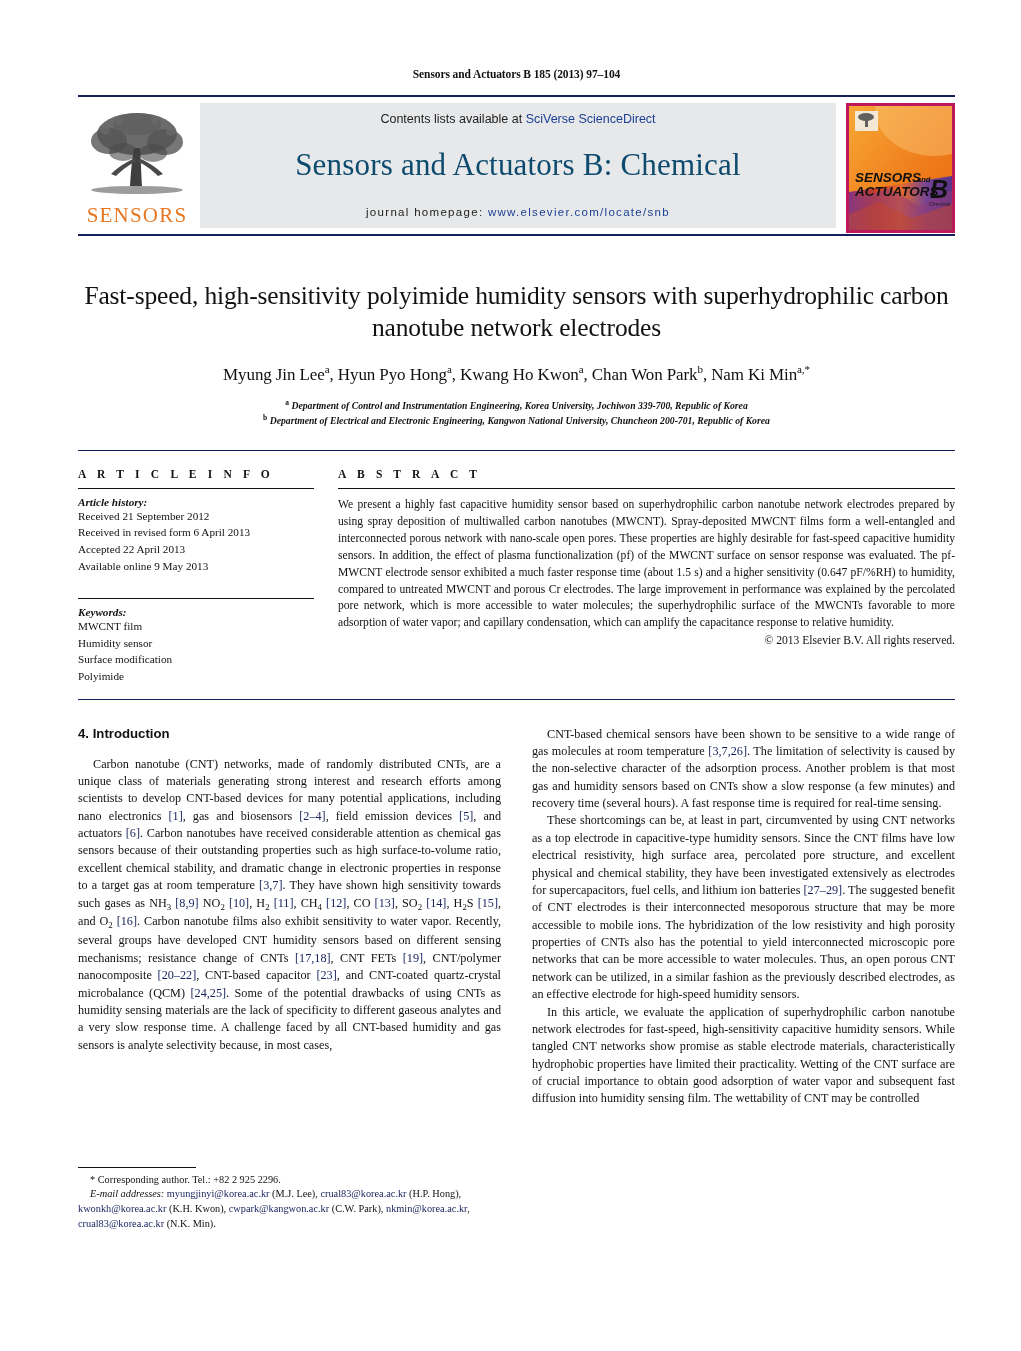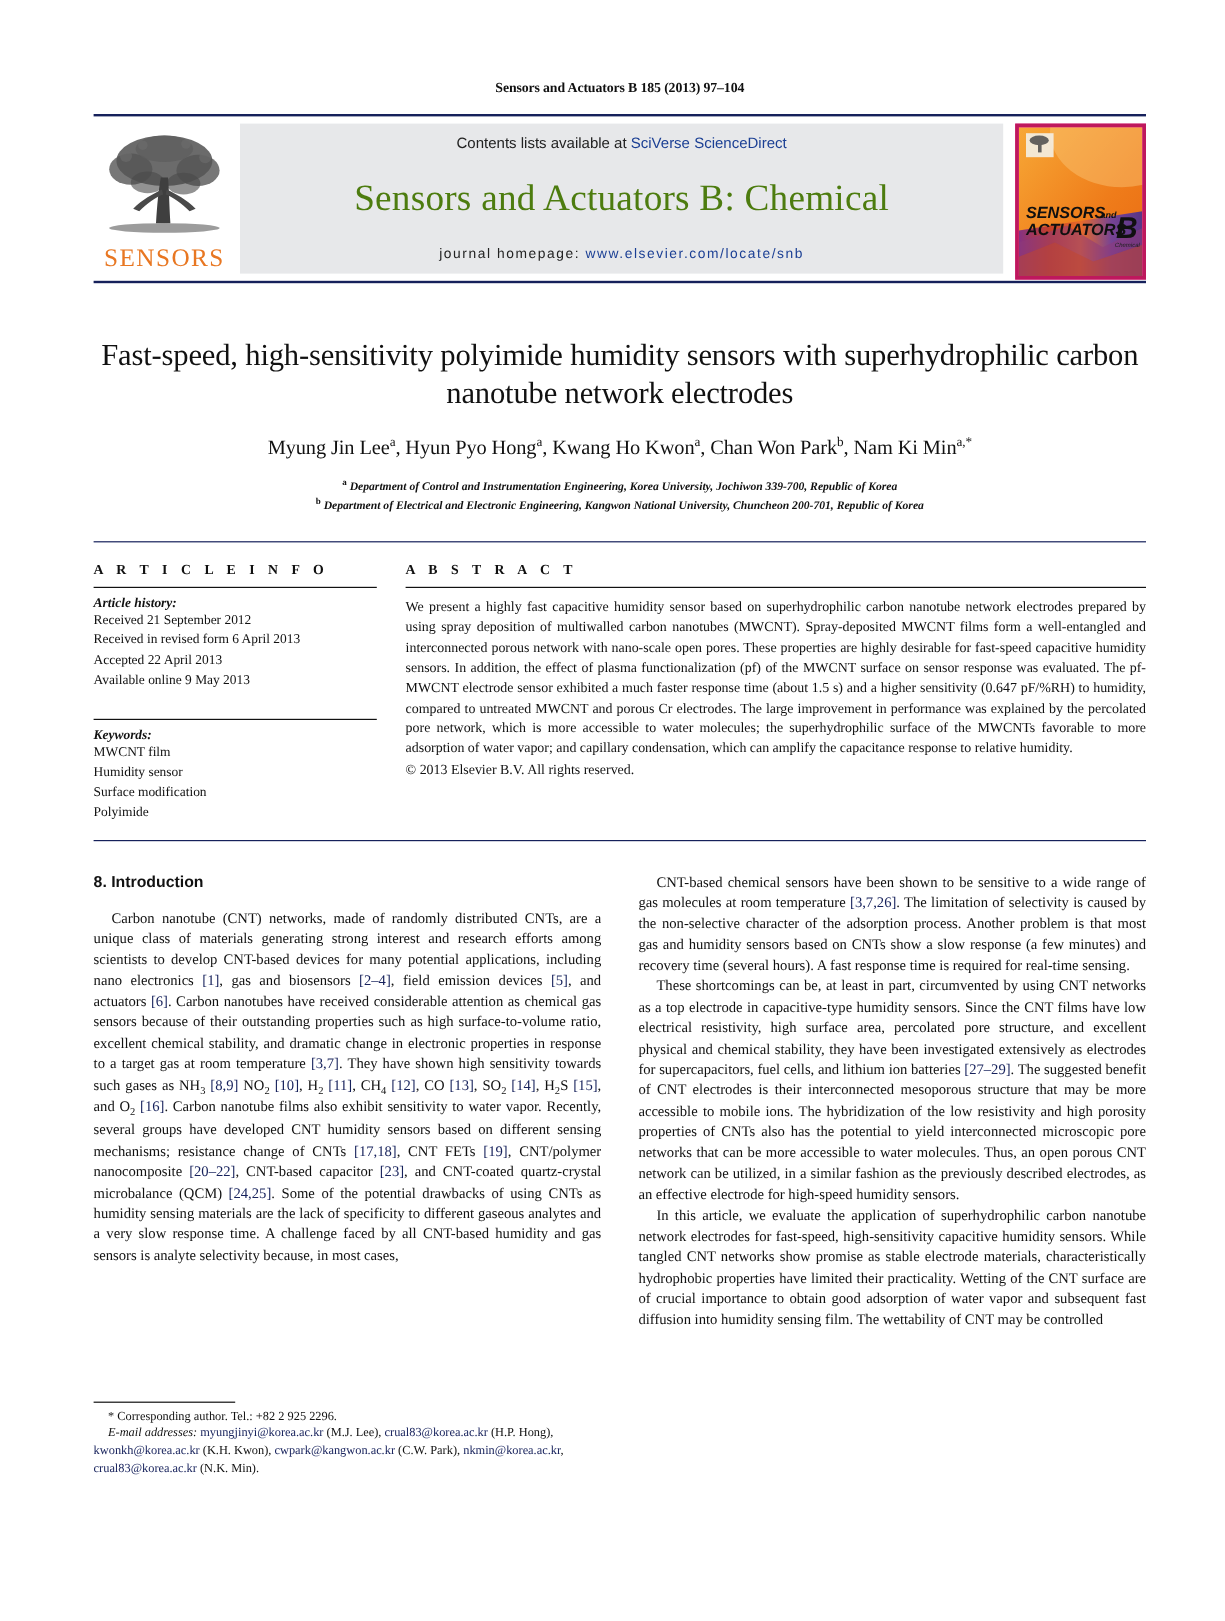--- a/index.html
+++ b/index.html
@@ -88,21 +88,21 @@
     font-family: "Liberation Sans", sans-serif;
     font-size: 12.5px;
     color: #222;
   }
   .contents-line .sd {
     color: #1b3f94;
   }
   .journal-name {
     font-family: "Liberation Serif", serif;
     font-size: 31px;
-    color: #4d7c0f;
+    color: #0c4a6e;
     letter-spacing: 0.2px;
     line-height: 1.1;
     padding-bottom: 2px;
   }
   .homepage-line {
     font-family: "Liberation Sans", sans-serif;
     font-size: 11.5px;
     letter-spacing: 1.3px;
     color: #222;
   }
@@ -193,21 +193,21 @@
   .kw-gap { height: 18px; }
   .abs-rule { border-top: 1px solid #111; margin: 7px 0 8px 0; }
   .abstract-text {
     font-size: 11.6px;
     line-height: 1.46;
     text-align: justify;
     color: #111;
   }
   .copyright {
     font-size: 11.6px;
-    text-align: left;
+    text-align: right;
     margin-top: 2px;
     color: #111;
   }
 
   
   .body-cols {
     margin-top: 26px;
     display: flex;
     gap: 31px;
   }
@@ -373,21 +373,21 @@
         <div class="sec-head">A B S T R A C T</div>
         <div class="abs-rule"></div>
         <div class="abstract-text">We present a highly fast capacitive humidity sensor based on superhydrophilic carbon nanotube network electrodes prepared by using spray deposition of multiwalled carbon nanotubes (MWCNT). Spray-deposited MWCNT films form a well-entangled and interconnected porous network with nano-scale open pores. These properties are highly desirable for fast-speed capacitive humidity sensors. In addition, the effect of plasma functionalization (pf) of the MWCNT surface on sensor response was evaluated. The pf-MWCNT electrode sensor exhibited a much faster response time (about 1.5 s) and a higher sensitivity (0.647 pF/%RH) to humidity, compared to untreated MWCNT and porous Cr electrodes. The large improvement in performance was explained by the percolated pore network, which is more accessible to water molecules; the superhydrophilic surface of the MWCNTs favorable to more adsorption of water vapor; and capillary condensation, which can amplify the capacitance response to relative humidity.</div>
         <div class="copyright">© 2013 Elsevier B.V. All rights reserved.</div>
       </div>
     </div>
 
     <div class="body-cols">
 
       <div class="bcol">
-        <h2 class="body-h2">8.  Introduction</h2>
+        <h2 class="body-h2">4.  Introduction</h2>
         <p class="para">Carbon nanotube (CNT) networks, made of randomly distributed CNTs, are a unique class of materials generating strong interest and research efforts among scientists to develop CNT-based devices for many potential applications, including nano electronics <span class="ref">[1]</span>, gas and biosensors <span class="ref">[2–4]</span>, field emission devices <span class="ref">[5]</span>, and actuators <span class="ref">[6]</span>. Carbon nanotubes have received considerable attention as chemical gas sensors because of their outstanding properties such as high surface-to-volume ratio, excellent chemical stability, and dramatic change in electronic properties in response to a target gas at room temperature <span class="ref">[3,7]</span>. They have shown high sensitivity towards such gases as NH<sub>3</sub> <span class="ref">[8,9]</span> NO<sub>2</sub> <span class="ref">[10]</span>, H<sub>2</sub> <span class="ref">[11]</span>, CH<sub>4</sub> <span class="ref">[12]</span>, CO <span class="ref">[13]</span>, SO<sub>2</sub> <span class="ref">[14]</span>, H<sub>2</sub>S <span class="ref">[15]</span>, and O<sub>2</sub> <span class="ref">[16]</span>. Carbon nanotube films also exhibit sensitivity to water vapor. Recently, several groups have developed CNT humidity sensors based on different sensing mechanisms; resistance change of CNTs <span class="ref">[17,18]</span>, CNT FETs <span class="ref">[19]</span>, CNT/polymer nanocomposite <span class="ref">[20–22]</span>, CNT-based capacitor <span class="ref">[23]</span>, and CNT-coated quartz-crystal microbalance (QCM) <span class="ref">[24,25]</span>. Some of the potential drawbacks of using CNTs as humidity sensing materials are the lack of specificity to different gaseous analytes and a very slow response time. A challenge faced by all CNT-based humidity and gas sensors is analyte selectivity because, in most cases,</p>
 
         <div class="foot">
           <div class="foot-rule"></div>
           <div class="foot-line foot-indent">* Corresponding author. Tel.: +82 2 925 2296.</div>
           <div class="foot-line foot-indent"><span class="em">E-mail addresses:</span> <span class="lnk">myungjinyi@korea.ac.kr</span> (M.J. Lee), <span class="lnk">crual83@korea.ac.kr</span> (H.P. Hong), <span class="lnk">kwonkh@korea.ac.kr</span> (K.H. Kwon), <span class="lnk">cwpark@kangwon.ac.kr</span> (C.W. Park), <span class="lnk">nkmin@korea.ac.kr</span>, <span class="lnk">crual83@korea.ac.kr</span> (N.K. Min).</div>
         </div>
       </div>
 
       <div class="bcol">

